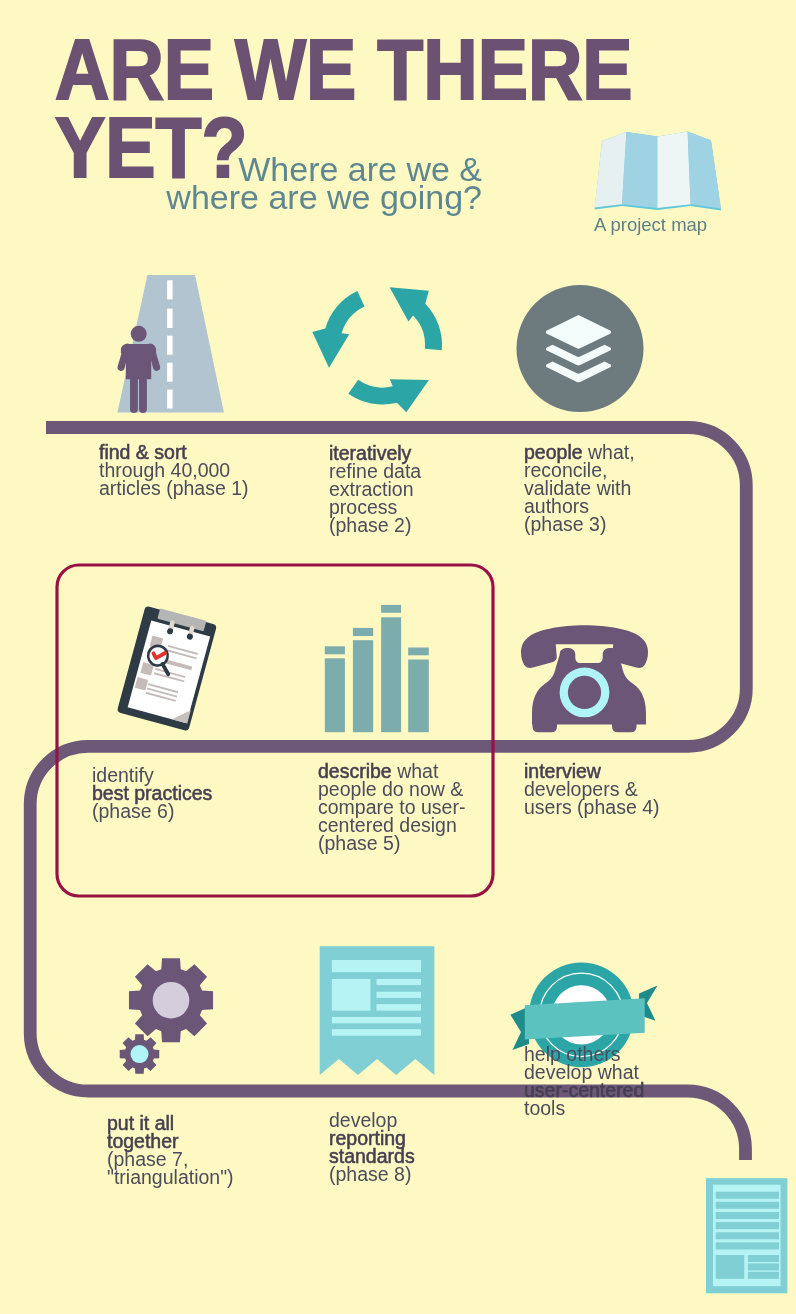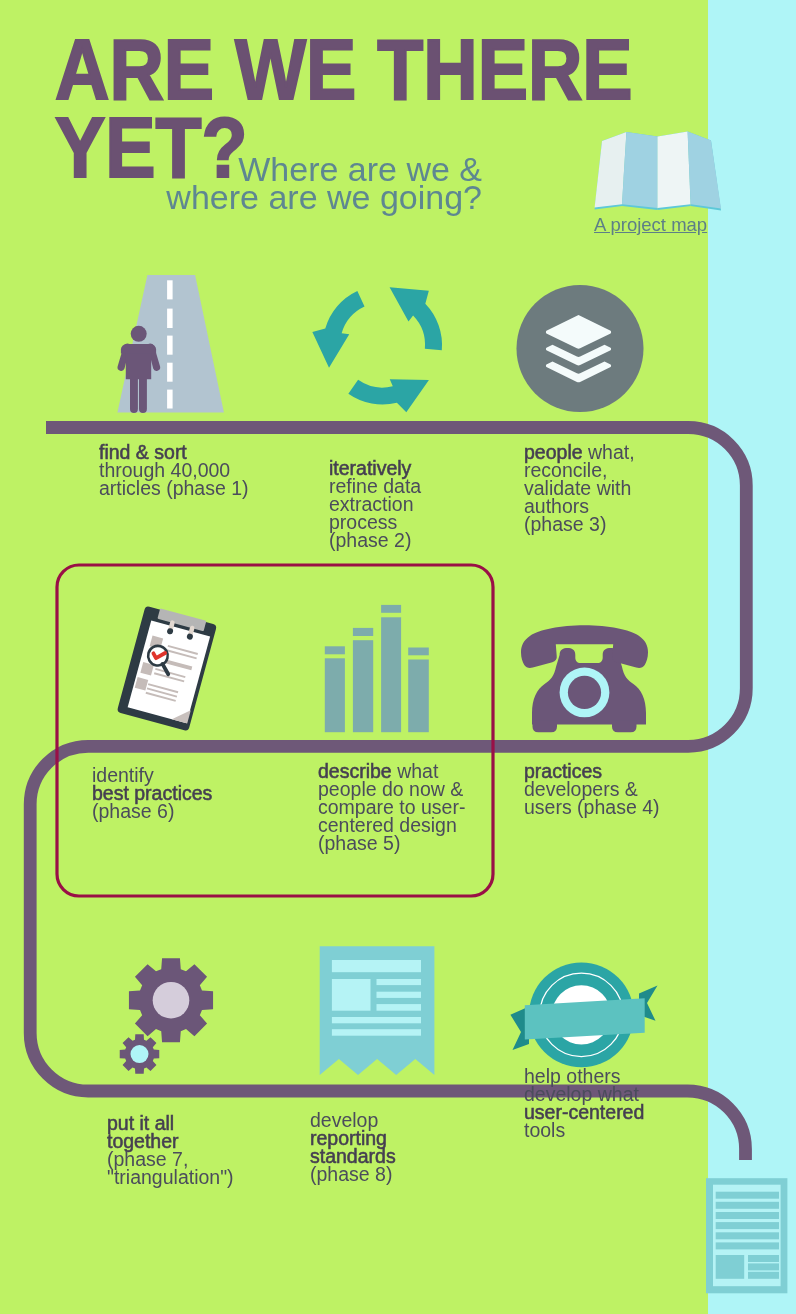--- a/index.html
+++ b/index.html
@@ -1,28 +1,28 @@
 <!DOCTYPE html>
 <html><head>
 <meta charset="utf-8">
 <style>
   html,body{margin:0;padding:0;}
   body{width:796px;height:1314px;background:#aff5f7;
        font-family:"Liberation Sans",sans-serif;overflow:hidden;position:relative;}
-  .stage{position:absolute;left:0;top:0;width:708px;height:1314px;background:#bef264;}
+  .stage{position:absolute;left:0;top:0;width:796px;height:1314px;background:#fef9c3;}
   .abs{position:absolute;}
 
   
   #title{left:55px;top:30px;font-size:86px;line-height:78px;font-weight:bold;
          color:#6b5172;white-space:nowrap;-webkit-text-stroke:2.2px #6b5172;
          transform:scaleX(0.876);transform-origin:left top;}
   #title .l2{display:block;}
   #subtitle{left:482px;top:155px;font-size:34px;line-height:28px;color:#5e8791;
             text-align:right;transform:translateX(-100%);white-space:nowrap;}
-  #map-caption{left:594px;top:214px;font-size:18.5px;color:#5d7f87;text-decoration:underline;}
+  #map-caption{left:594px;top:214px;font-size:18.5px;color:#5d7f87;}
 
   
   .cap{position:absolute;color:#4b4c5c;font-size:19.5px;line-height:18px;white-space:nowrap;}
   .cap b{font-weight:normal;color:#453f51;margin-top:28px;-webkit-text-stroke:0.55px #453f51;}
 
   svg{display:block;overflow:visible;}
 </style>
 </head>
 <body>
 
@@ -240,24 +240,24 @@
       <rect x="11.7" y="56.3" width="63.3" height="7.0"></rect>
       <rect x="11.7" y="66.4" width="63.3" height="7.0"></rect>
       <rect x="11.7" y="79.0" width="28.5" height="23.8"></rect>
       <rect x="44.0" y="79.0" width="31.0" height="7.0"></rect>
       <rect x="44.0" y="87.4" width="31.0" height="7.0"></rect>
       <rect x="44.0" y="95.8" width="31.0" height="7.0"></rect>
     </g>
   </svg>
 
   <div class="cap" style="left:99px;top:443px"><b>find &amp; sort</b><br><span>through 40,000</span><br><span>articles (phase 1)</span></div>
-  <div class="cap" style="left:329px;top:459px"><b>iteratively</b><br><span>refine data</span><br><span>extraction</span><br><span>process</span><br><span>(phase 2)</span></div>
+  <div class="cap" style="left:329px;top:444px"><b>iteratively</b><br><span>refine data</span><br><span>extraction</span><br><span>process</span><br><span>(phase 2)</span></div>
   <div class="cap" style="left:524px;top:443px"><b>people</b><span> what,</span><br><span>reconcile,</span><br><span>validate with</span><br><span>authors</span><br><span>(phase 3)</span></div>
 
   <div class="cap" style="left:92px;top:766px"><span>identify</span><br><b>best practices</b><br><span>(phase 6)</span></div>
   <div class="cap" style="left:318px;top:762px"><b>describe</b><span> what</span><br><span>people do now &amp;</span><br><span>compare to user-</span><br><span>centered design</span><br><span>(phase 5)</span></div>
-  <div class="cap" style="left:524px;top:762px"><b>practices</b><br><span>developers &amp;</span><br><span>users (phase 4)</span></div>
+  <div class="cap" style="left:524px;top:762px"><b>interview</b><br><span>developers &amp;</span><br><span>users (phase 4)</span></div>
 
   <div class="cap" style="left:107px;top:1114px"><b>put it all</b><br><b>together</b><br><span>(phase 7,</span><br><span>"triangulation")</span></div>
-  <div class="cap" style="left:310px;top:1111px"><span>develop</span><br><b>reporting</b><br><b>standards</b><br><span>(phase 8)</span></div>
-  <div class="cap" style="left:524px;top:1067px"><span>help others</span><br><span>develop what</span><br><b>user-centered</b><br><span>tools</span></div>
+  <div class="cap" style="left:329px;top:1111px"><span>develop</span><br><b>reporting</b><br><b>standards</b><br><span>(phase 8)</span></div>
+  <div class="cap" style="left:524px;top:1045px"><span>help others</span><br><span>develop what</span><br><b>user-centered</b><br><span>tools</span></div>
 
 </div>
 
 </body></html>

